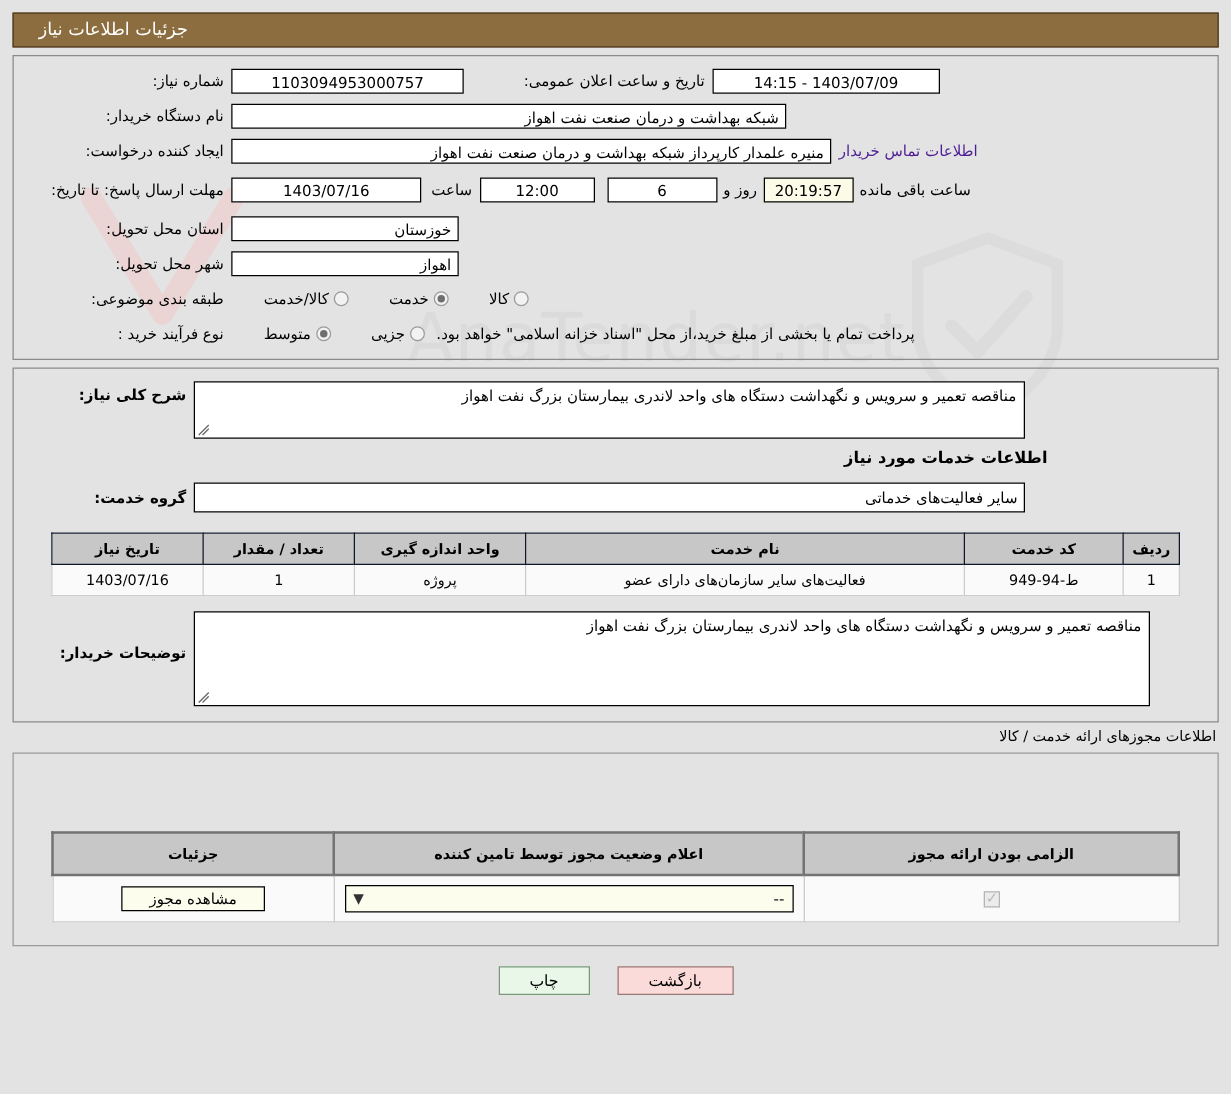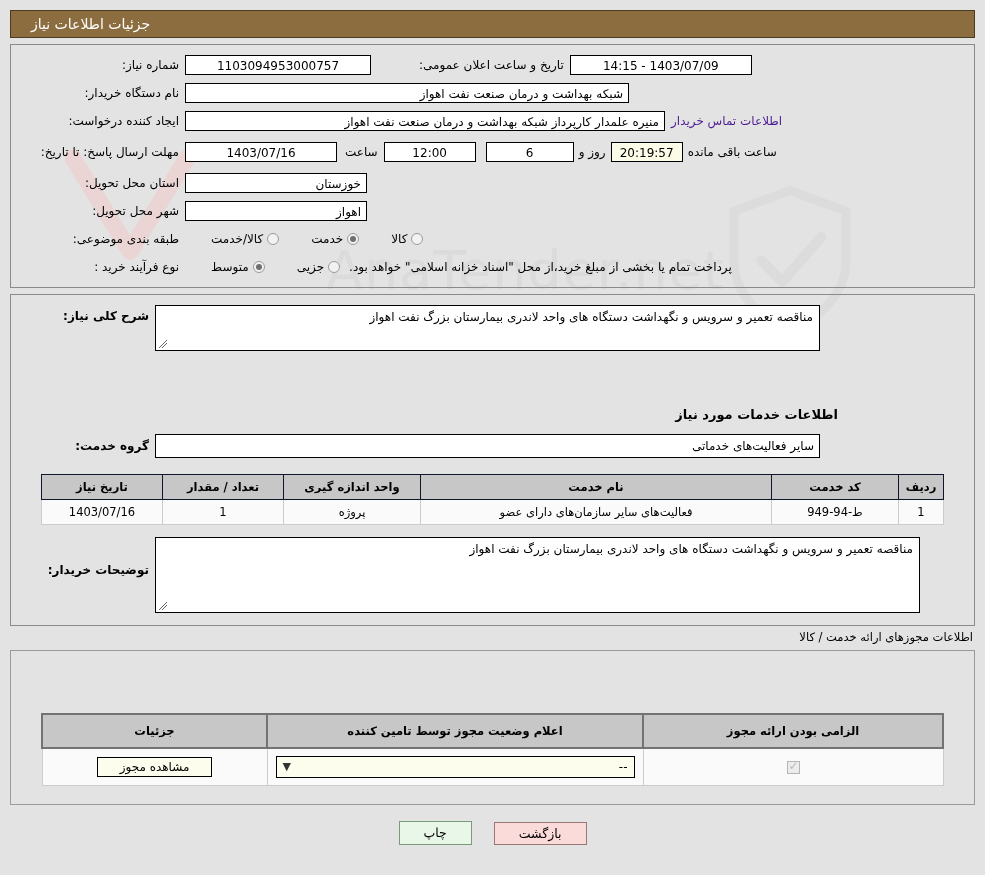--- a/index.html
+++ b/index.html
@@ -319,21 +319,21 @@
     margin-top: 16px;
   }
   .btn {
     border: 1px solid #555;
     padding: 3px 24px;
     font-size: 12.5px;
     cursor: pointer;
     font-family: "DejaVu Sans", sans-serif;
     color: #000;
   }
-  .btn.print { background: #e9f7e9; border-color: #7a9a7a; font-family: Liberation Serif, serif; }
+  .btn.print { background: #e9f7e9; border-color: #7a9a7a; }
   .btn.back  { background: #fbdada; border-color: #9a7777; }
 </style>
 </head>
 <body>
 
 <div id="page">
 
   <div class="watermark">
     <svg class="wm-shield" viewBox="0 0 100 115">
       <path d="M50 4 L93 20 V58 C93 84 72 103 50 111 C28 103 7 84 7 58 V20 Z" fill="none" stroke="#cfcfcf" stroke-width="7"></path>
@@ -440,21 +440,21 @@
       <div style="flex:1 1 auto;"></div>
       <div class="ta" style="width:665px;height:46px;">
         <span>مناقصه تعمیر و سرویس و نگهداشت دستگاه های واحد لاندری بیمارستان بزرگ نفت اهواز</span>
         <svg class="grip" viewBox="0 0 10 10">
           <path d="M1 9 L9 1 M4 9 L9 4" stroke="#666" stroke-width="1" fill="none"></path>
         </svg>
       </div>
       <div class="lbl bold" style="width:130px;flex:0 0 130px;text-align:right;padding-top:4px;">شرح کلی نیاز:</div>
     </div>
 
-    <div class="section-title" style="padding-right:136px;margin-top:48px;">اطلاعات خدمات مورد نیاز</div>
+    <div class="section-title" style="padding-right:136px;">اطلاعات خدمات مورد نیاز</div>
 
     <div class="row" style="margin-top:6px;">
       <div style="flex:1 1 auto;"></div>
       <div class="fld rtl-start" style="width:665px;height:24px;line-height:22px;">سایر فعالیت‌های خدماتی</div>
       <div class="lbl bold" style="width:130px;flex:0 0 130px;text-align:right;">گروه خدمت:</div>
     </div>
 
     <table class="grid" style="margin-top:14px;">
       <thead>
         <tr>

